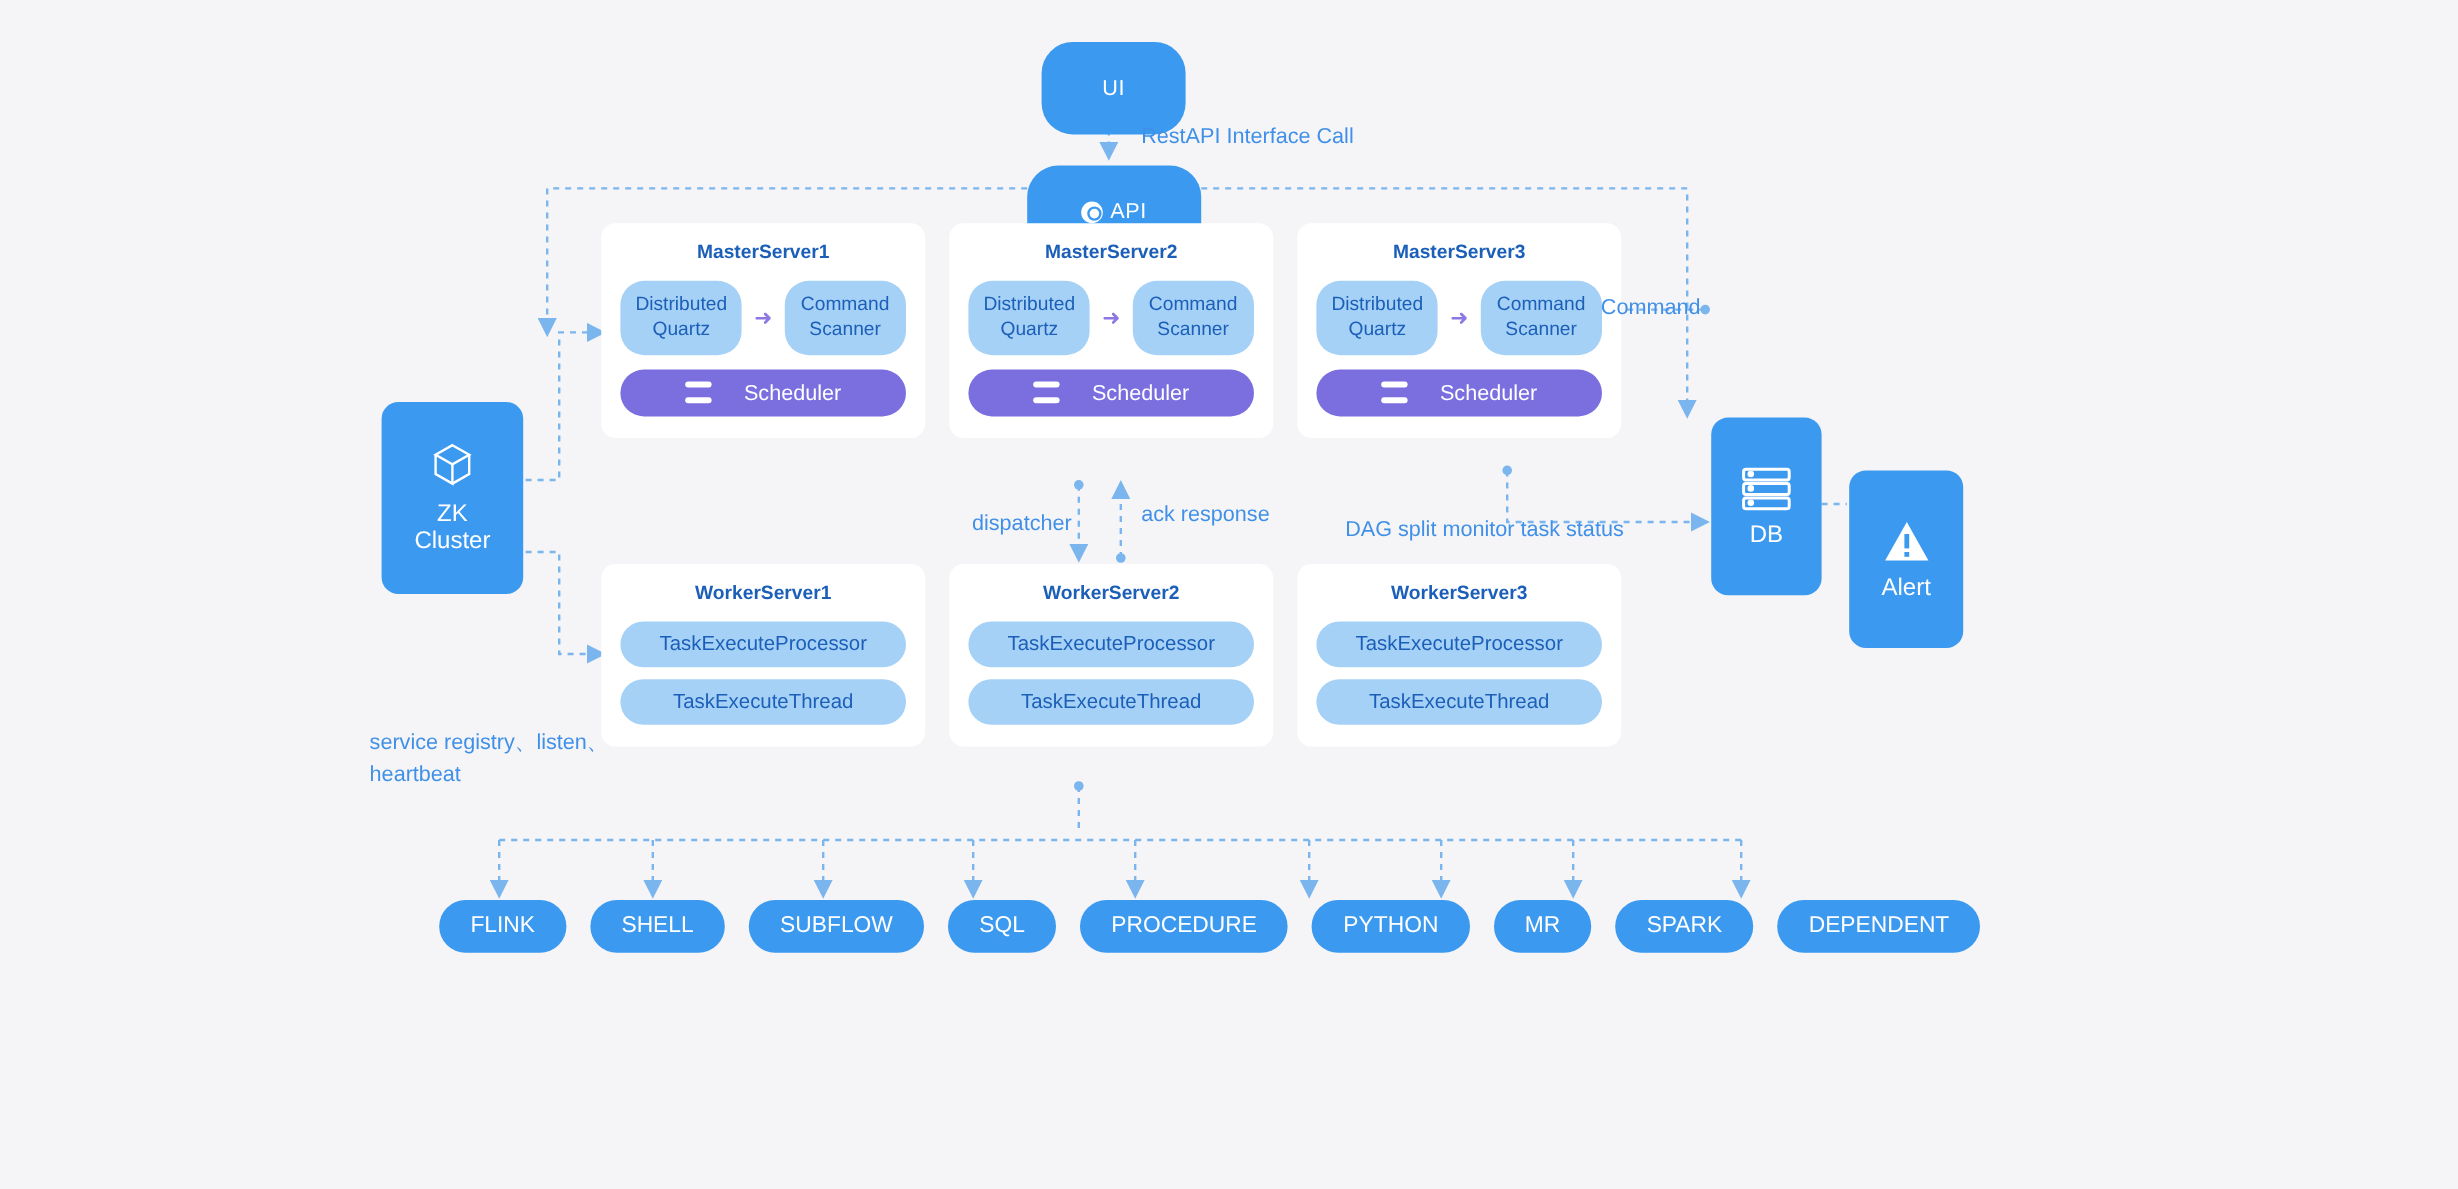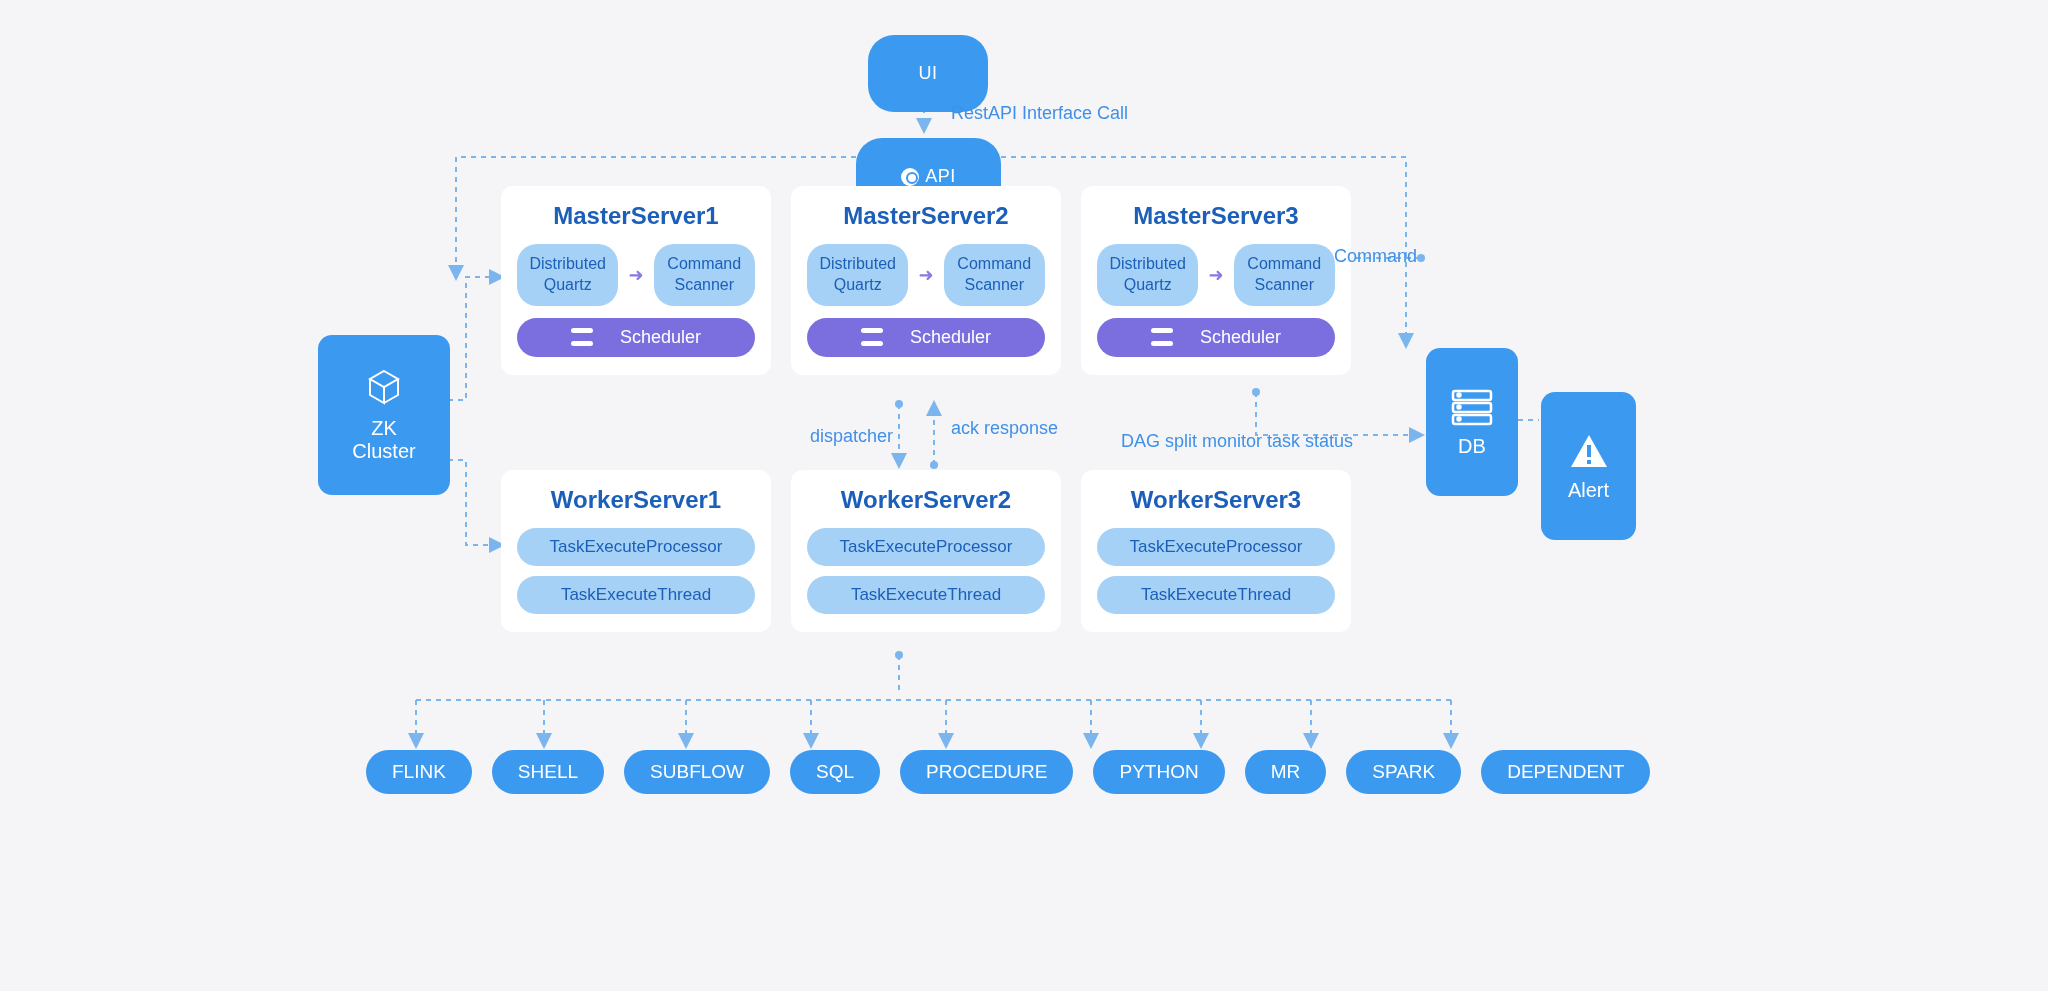--- a/index.html
+++ b/index.html
@@ -52,21 +52,21 @@
   color: #fff;
   border-radius: 14px;
   text-align: center;
   display: flex;
   flex-direction: column;
   align-items: center;
   justify-content: center;
   font-size: 20px;
   font-weight: 500;
 }
-.zk { left: 62px; top: 295px; width: 132px; height: 160px; }
+.zk { left: 62px; top: 295px; width: 118px; height: 160px; }
 .db { left: 1170px; top: 308px; width: 92px; height: 148px; }
 .alert-b { left: 1285px; top: 308px; width: 95px; height: 148px; margin-top: 44px; }
 
 .zk .cube { width: 40px; height: 40px; margin-bottom: 10px; }
 .db .srv { width: 46px; height: 40px; margin-bottom: 8px; }
 .alert-b .tri { width: 40px; height: 40px; margin-bottom: 8px; }
 
 .master-row, .worker-row {
   position: absolute;
   left: 245px;
@@ -77,21 +77,21 @@
 .worker-row { top: 430px; }
 
 .card {
   background: #fff;
   border-radius: 12px;
   width: 270px;
   padding: 16px 16px 18px;
 }
 .card-title {
   color: #1b5fb8;
-  font-size: 24px;
+  font-size: 16px;
   font-weight: 600;
   text-align: center;
   margin-bottom: 14px;
 }
 .inner-row { display: flex; gap: 10px; align-items: center; justify-content: center; margin-bottom: 12px; }
 .inner-box {
   background: #a6d1f7;
   color: #1b5fb8;
   border-radius: 20px;
   font-size: 16px;
@@ -214,20 +214,21 @@
 
 <div class="pill ui">
       <span>UI</span>
     </div>
 <div class="pill api">
   <span class="api-icon"></span>
   <span>API</span>
 </div>
 <div class="lbl api-call">RestAPI Interface Call</div>
 
+<div class="lbl service2">service registry、listen、heartbeat</div>
 <div class="side-box zk">
   <span class="cube">
     <svg viewBox="0 0 40 40">
           <g fill="none" stroke="#fff" stroke-width="2">
             <path d="M20 4 L34 12 L20 20 L6 12 Z"></path>
             <path d="M6 12 V28 L20 36 V20"></path>
             <path d="M34 12 V28 L20 36"></path>
           </g>
         </svg>
   </span>

